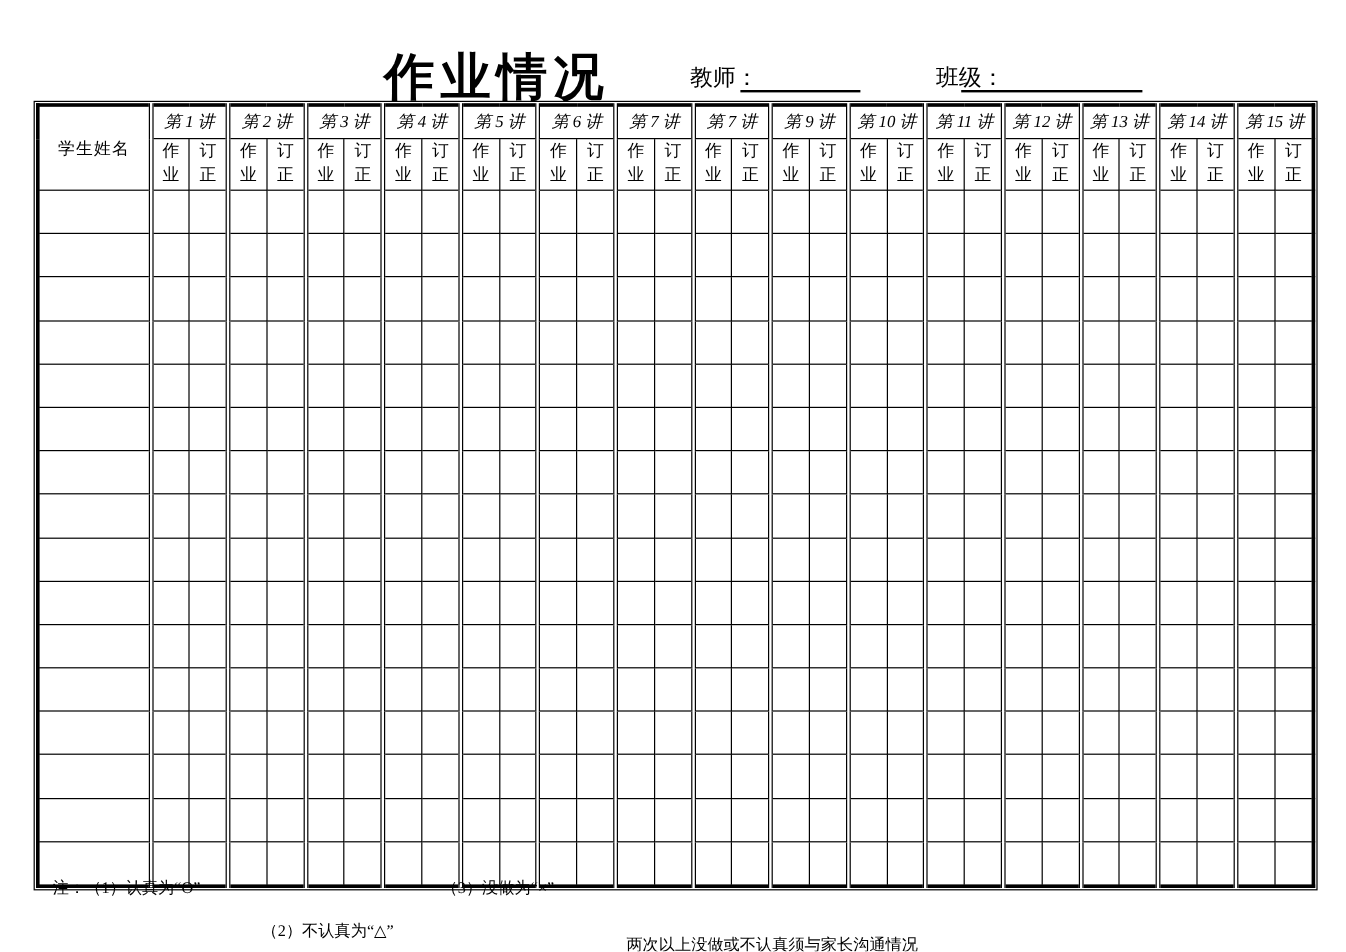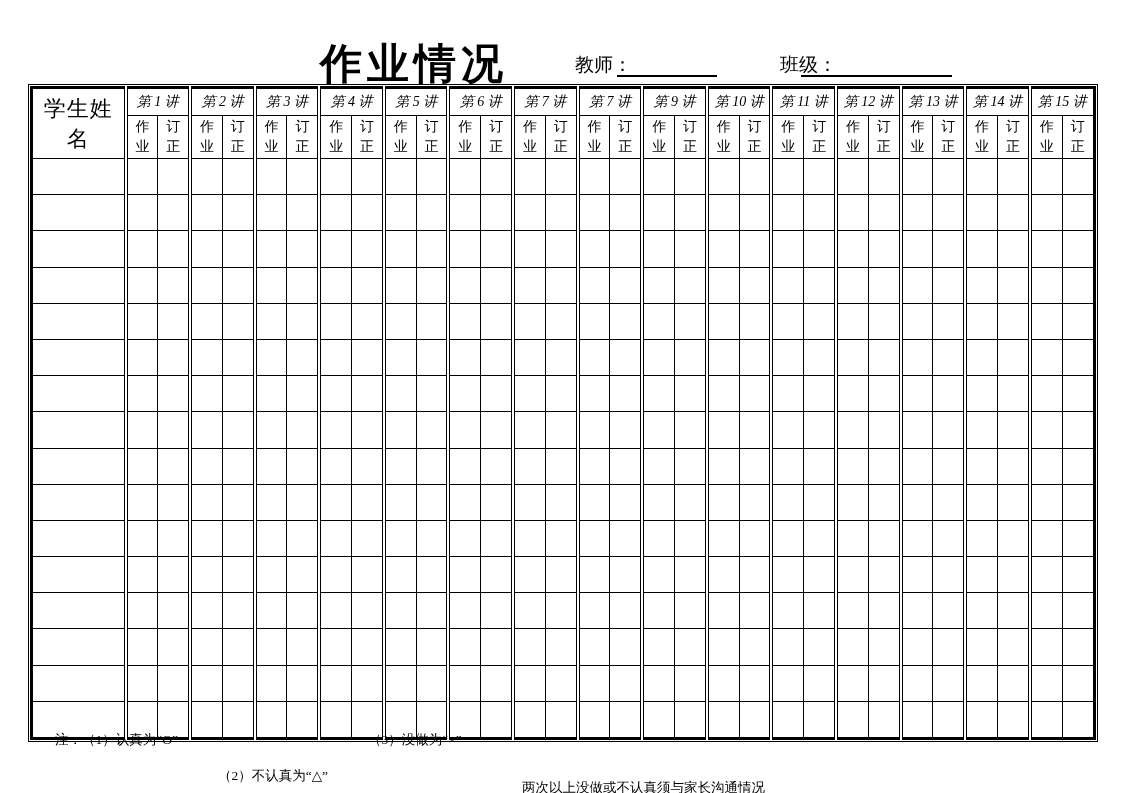--- a/index.html
+++ b/index.html
@@ -61,21 +61,21 @@
     border: 1px solid #000;
     padding: 0;
     text-align: center;
     vertical-align: middle;
     color: #000;
     font-weight: normal;
     overflow: hidden;
   }
   .group-start { border-left: 4px double #000 !important; }
   th.name-th {
-    font-size: 22px;
+    font-size: 14px;
     letter-spacing: 1px;
   }
   th.lecture-th {
     height: 26px;
     font-size: 14px;
     white-space: nowrap;
     font-style: italic;
   }
   th.sub-th {
     height: 42px;
@@ -85,21 +85,21 @@
   }
   tbody td { height: 35.2px; }
 
   .note-part {
     position: absolute;
     top: 731px;
     font-size: 13.5px;
     color: #000;
     white-space: nowrap;
   }
-  .note-1 { left: 55px; }
+  .note-1 { left: 44px; }
   .note-2 { left: 218px; margin-top: 36px; }
   .note-3 { left: 368px; }
   .note-4 { left: 522px; margin-top: 48px; }
 </style>
 </head>
 <body>
 
 <div class="page">
 
   <h1 class="doc-title">作业情况</h1>

